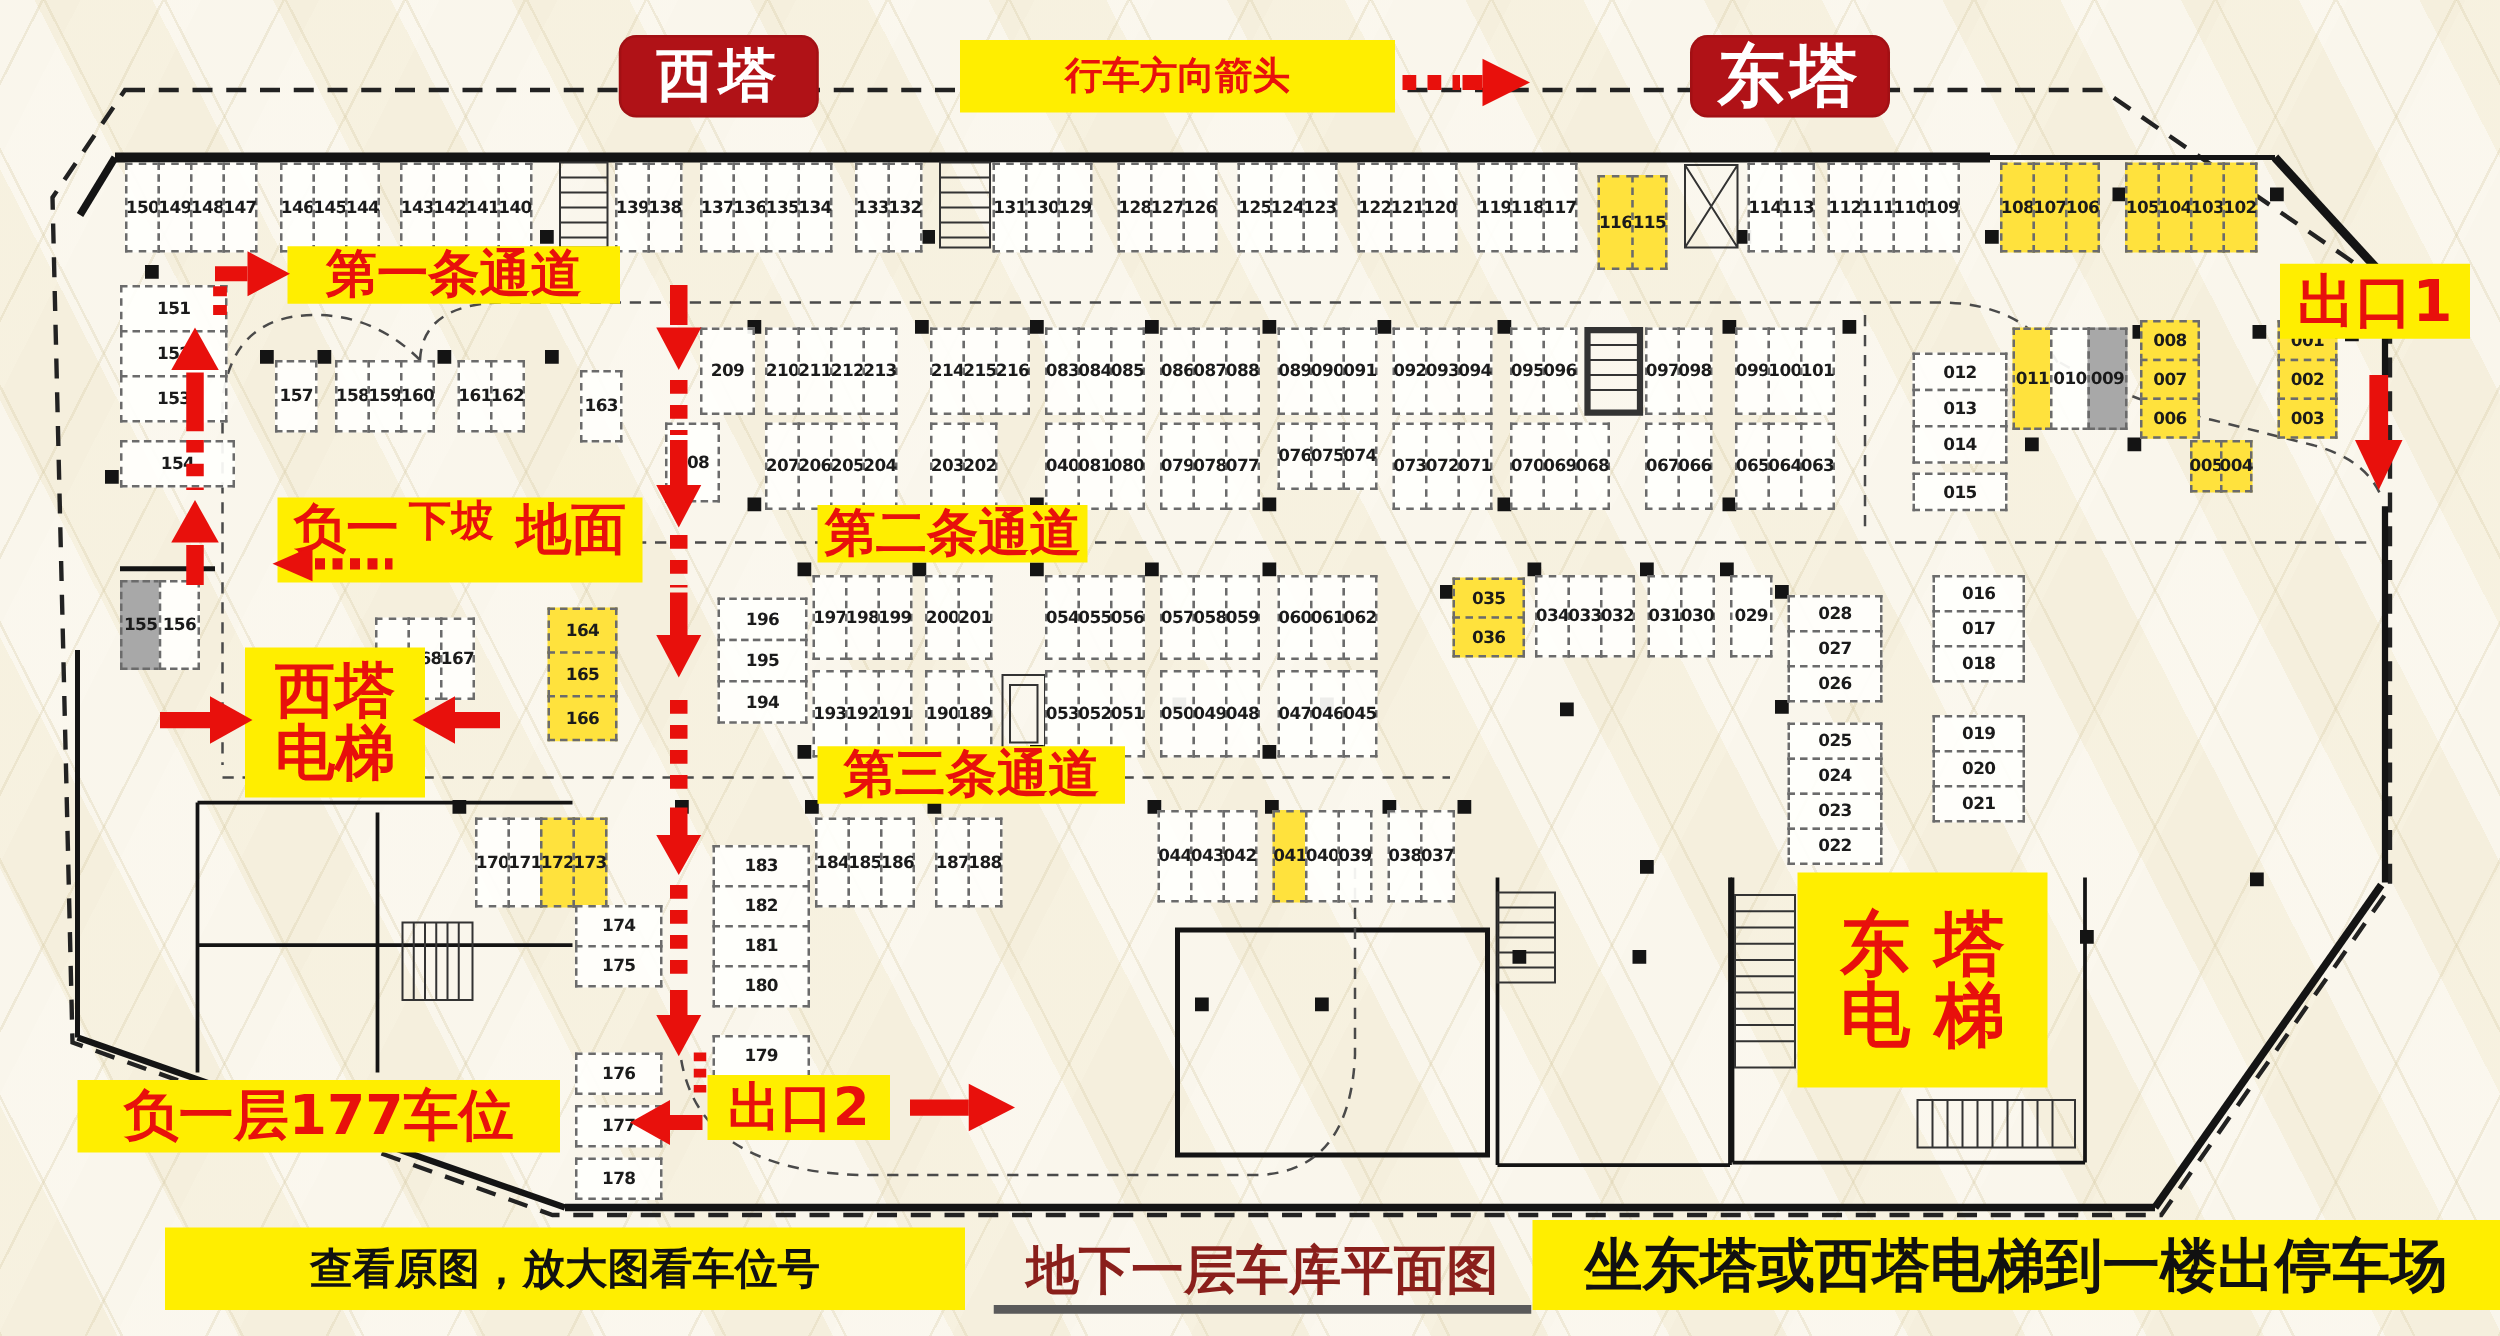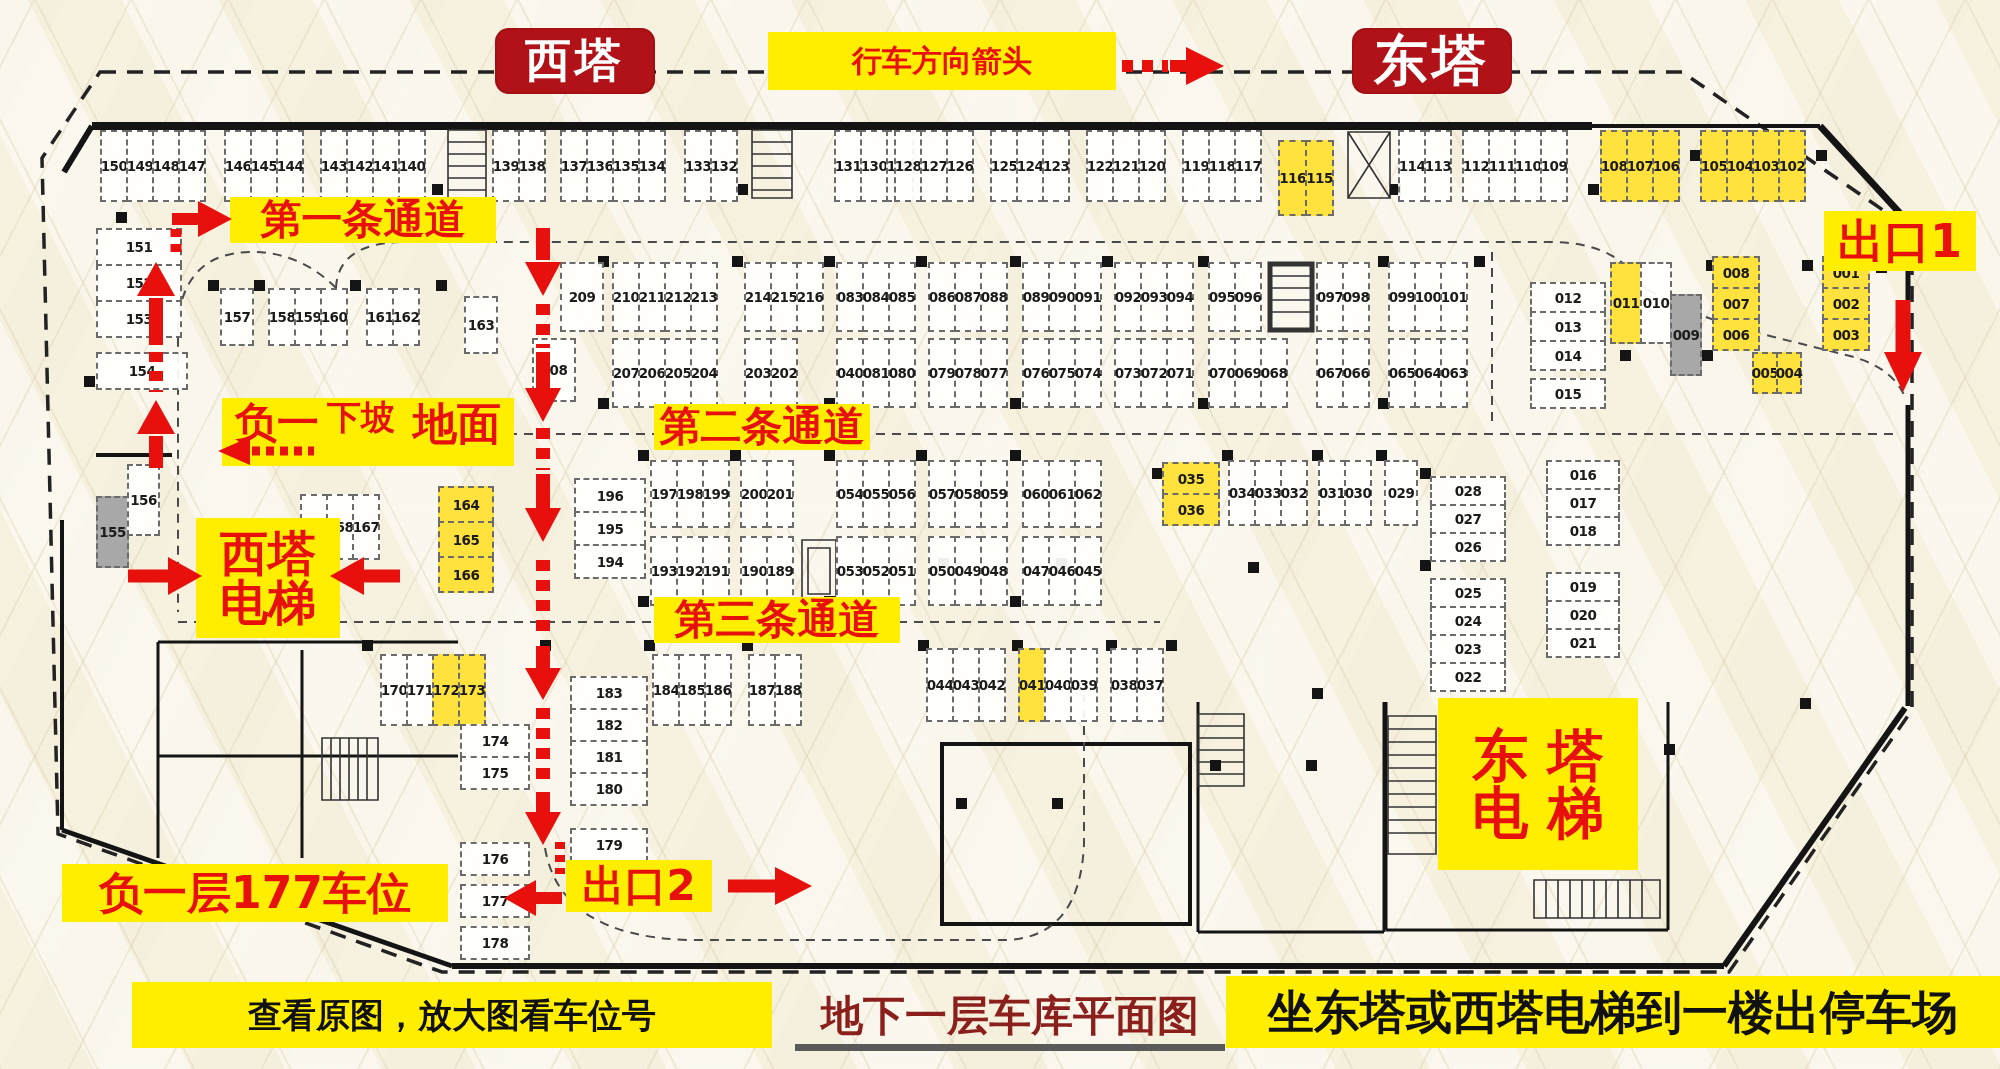--- a/index.html
+++ b/index.html
@@ -19,21 +19,21 @@
   .pgroup.v{flex-direction:row;}
   .pgroup.col{flex-direction:column;}
   .spot{box-sizing:border-box;border:2px dashed #6b6b6b;background:rgba(255,255,252,.93);
     display:flex;align-items:center;justify-content:center;
     font-weight:bold;font-size:13.5px;color:#1b1b1b;letter-spacing:-.5px;}
   .v .spot{width:var(--sw,28px);height:100%;margin-left:-2px;}
   .v .spot:first-child{margin-left:0;}
   .col .spot{height:var(--sh,31px);width:100%;margin-top:-2px;}
   .col .spot:first-child{margin-top:0;}
   .spot.y{background:#ffe23d;}
-  .spot.g{background:#a8a8a8;margin-top:32px;}
+  .spot.g{background:#a8a8a8;}
   .badge{position:absolute;z-index:6;background:#b01217;color:#fff;font-weight:bold;
     display:flex;align-items:center;justify-content:center;border-radius:14px;
     letter-spacing:4px;box-shadow:0 0 0 2px rgba(120,10,10,.25) inset;}
   .ylabel{position:absolute;z-index:6;background:#ffee00;color:#e8100c;font-weight:900;
     display:flex;align-items:center;justify-content:center;white-space:nowrap;line-height:1.02;}
   .ylabel.black{color:#111;}
   .ylabel.twoline{flex-direction:column;}
   .cap-center{position:absolute;z-index:6;color:#8a1f1b;font-weight:900;white-space:nowrap;
     display:flex;align-items:center;justify-content:center;border-bottom:7px solid #5a5a5a;}
   .slopebox{position:absolute;z-index:6;background:#ffee00;color:#e8100c;font-weight:900;
@@ -211,21 +211,21 @@
   <div class="pgroup v" style="left:560px;top:130px;height:72px">
       <div class="spot">137</div>
       <div class="spot">136</div>
       <div class="spot">135</div>
       <div class="spot">134</div>
     </div>
   <div class="pgroup v" style="left:684px;top:130px;height:72px">
       <div class="spot">133</div>
       <div class="spot">132</div>
     </div>
-  <div class="pgroup v" style="left:834px;top:130px;height:72px">
+  <div class="pgroup v" style="left:794px;top:130px;height:72px">
       <div class="spot">131</div>
       <div class="spot">130</div>
       <div class="spot">129</div>
     </div>
   <div class="pgroup v" style="left:894px;top:130px;height:72px">
       <div class="spot">128</div>
       <div class="spot">127</div>
       <div class="spot">126</div>
     </div>
   <div class="pgroup v" style="left:990px;top:130px;height:72px">
@@ -358,21 +358,21 @@
   <div class="pgroup v" style="left:836px;top:338px;height:70px">
       <div class="spot">040</div>
       <div class="spot">081</div>
       <div class="spot">080</div>
     </div>
   <div class="pgroup v" style="left:928px;top:338px;height:70px">
       <div class="spot">079</div>
       <div class="spot">078</div>
       <div class="spot">077</div>
     </div>
-  <div class="pgroup v" style="left:1022px;top:338px;height:70px">
+  <div class="pgroup v" style="left:1022px;top:338px;height:54px">
       <div class="spot">076</div>
       <div class="spot">075</div>
       <div class="spot">074</div>
     </div>
   <div class="pgroup v" style="left:1114px;top:338px;height:70px">
       <div class="spot">073</div>
       <div class="spot">072</div>
       <div class="spot">071</div>
     </div>
   <div class="pgroup v" style="left:1208px;top:338px;height:70px">

